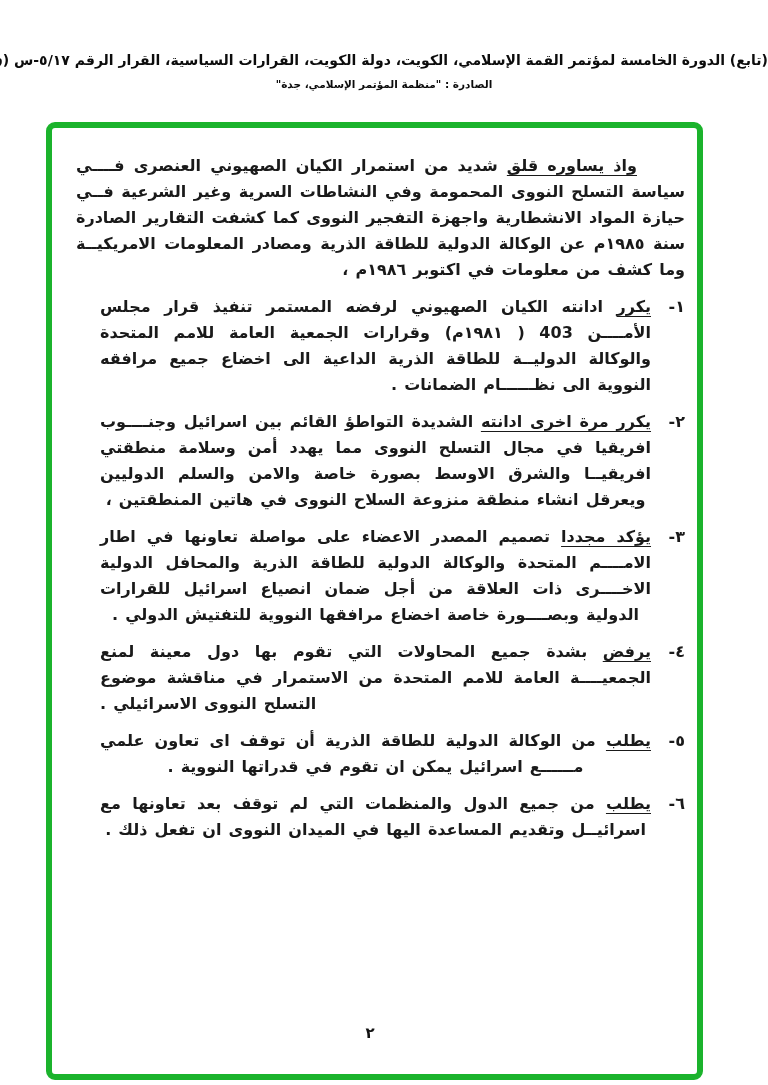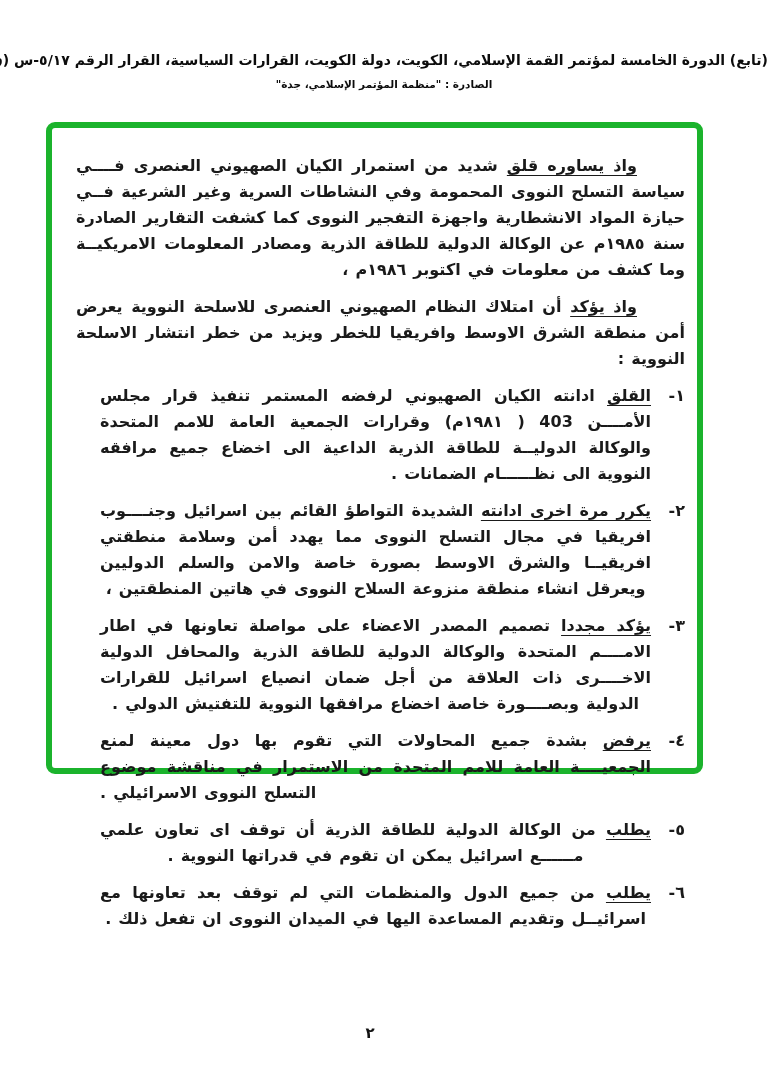--- a/index.html
+++ b/index.html
@@ -27,21 +27,21 @@
   .hdr-source {
     margin-top: 10px;
     font-size: 10.5px;
     font-weight: bold;
   }
 
   
   .frame {
     position: absolute;
     left: 46px; top: 122px;
-    width: 657px; height: 652px;
+    width: 657px; height: 958px;
     box-sizing: border-box;
     border: 6px solid #1bb32c;
     border-radius: 9px;
     background: #ffffff;
   }
 
   
   .content {
     direction: rtl;
     text-align: justify;
@@ -100,25 +100,24 @@
       <span>"منظمة المؤتمر الإسلامي، جدة"</span>
     </div>
   </div>
 
   <div class="frame" style="border-color: rgb(27, 179, 44);">
     <div class="content" style="color: rgb(26, 26, 26);">
 
       <p class="para ind"><u>واذ يساوره قلق</u><span> شديد من استمرار الكيان الصهيوني العنصرى فــــي سياسة التسلح النووى المحمومة وفي النشاطات السرية وغير الشرعية فــي حيازة المواد الانشطارية واجهزة التفجير النووى كما كشفت التقارير الصادرة سنة ١٩٨٥م عن الوكالة الدولية للطاقة الذرية ومصادر المعلومات الامريكيــة وما كشف من معلومات في اكتوبر ١٩٨٦م ،</span></p>
 
 
-      <p class="para ind"><u>واذ يؤكد</u><span> أن امتلاك النظام الصهيوني العنصرى للاسلحة النووية يعرض أمن منطقة الشرق الاوسط وافريقيا للخطر ويزيد من خطر انتشار الاسلحة النووية :</span></p>
 
       <div class="item">
         <span class="num">١-</span>
-        <div class="itxt"><u>القلق</u><span> ادانته الكيان الصهيوني لرفضه المستمر تنفيذ قرار مجلس الأمــــن 403 ( ١٩٨١م) وقرارات الجمعية العامة للامم المتحدة والوكالة الدوليــة للطاقة الذرية الداعية الى اخضاع جميع مرافقه النووية الى نظــــــام الضمانات .</span></div>
+        <div class="itxt"><u>يكرر</u><span> ادانته الكيان الصهيوني لرفضه المستمر تنفيذ قرار مجلس الأمــــن 403 ( ١٩٨١م) وقرارات الجمعية العامة للامم المتحدة والوكالة الدوليــة للطاقة الذرية الداعية الى اخضاع جميع مرافقه النووية الى نظــــــام الضمانات .</span></div>
       </div>
 
       <div class="item">
         <span class="num">٢-</span>
         <div class="itxt lc"><u>يكرر مرة اخرى ادانته</u><span> الشديدة التواطؤ القائم بين اسرائيل وجنــــوب افريقيا في مجال التسلح النووى مما يهدد أمن وسلامة منطقتي افريقيــا والشرق الاوسط بصورة خاصة والامن والسلم الدوليين ويعرقل انشاء منطقة منزوعة السلاح النووى في هاتين المنطقتين ،</span></div>
       </div>
 
       <div class="item">
         <span class="num">٣-</span>
         <div class="itxt lc"><u>يؤكد مجددا</u><span> تصميم المصدر الاعضاء على مواصلة تعاونها في اطار الامــــم المتحدة والوكالة الدولية للطاقة الذرية والمحافل الدولية الاخــــرى ذات العلاقة من أجل ضمان انصياع اسرائيل للقرارات الدولية وبصــــورة خاصة اخضاع مرافقها النووية للتفتيش الدولي .</span></div>

